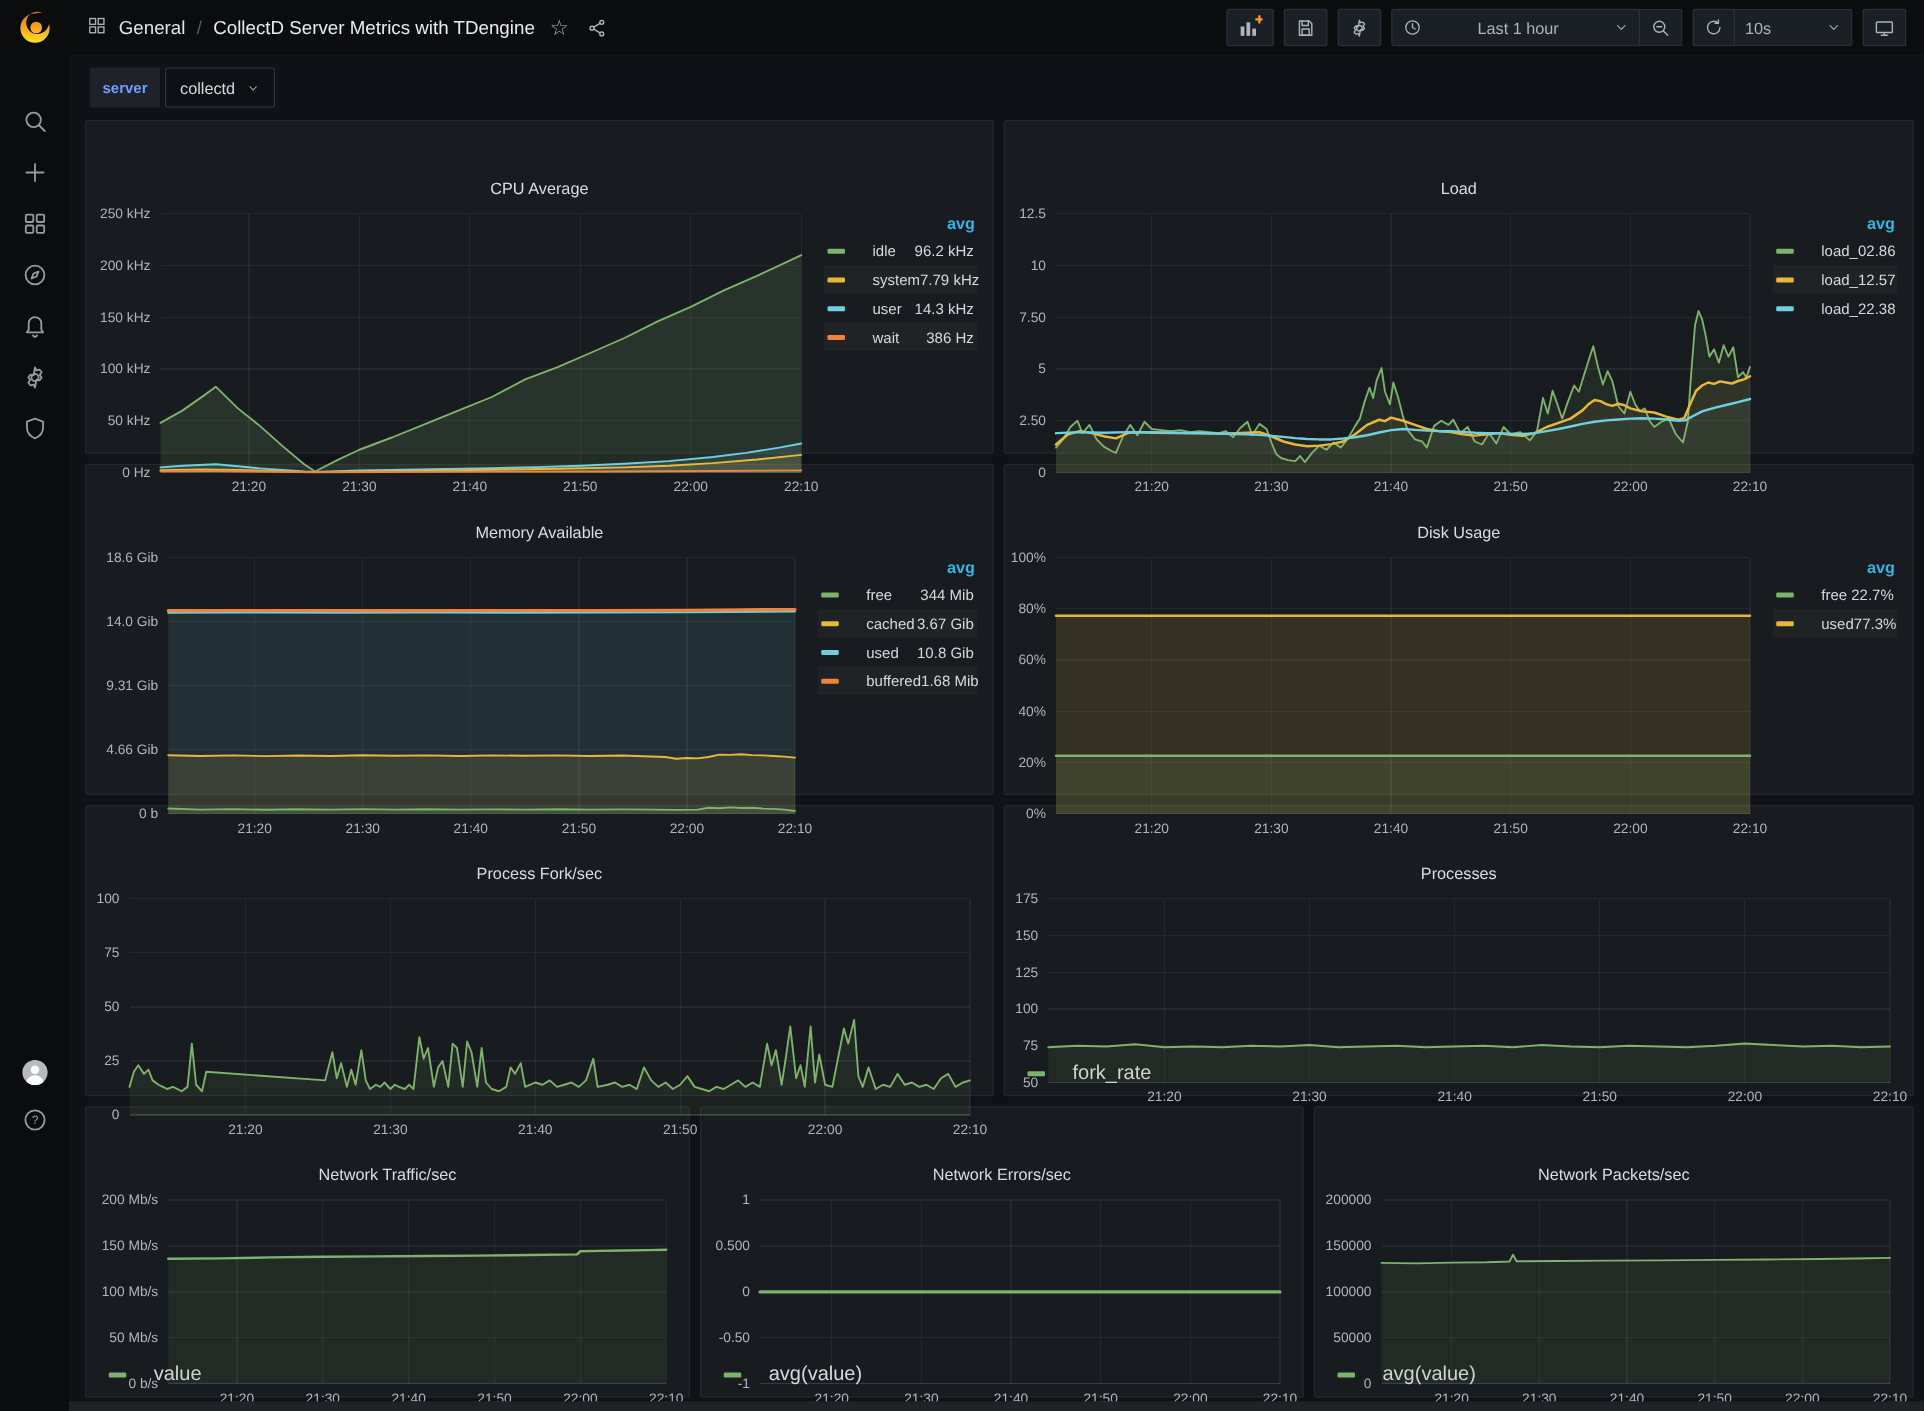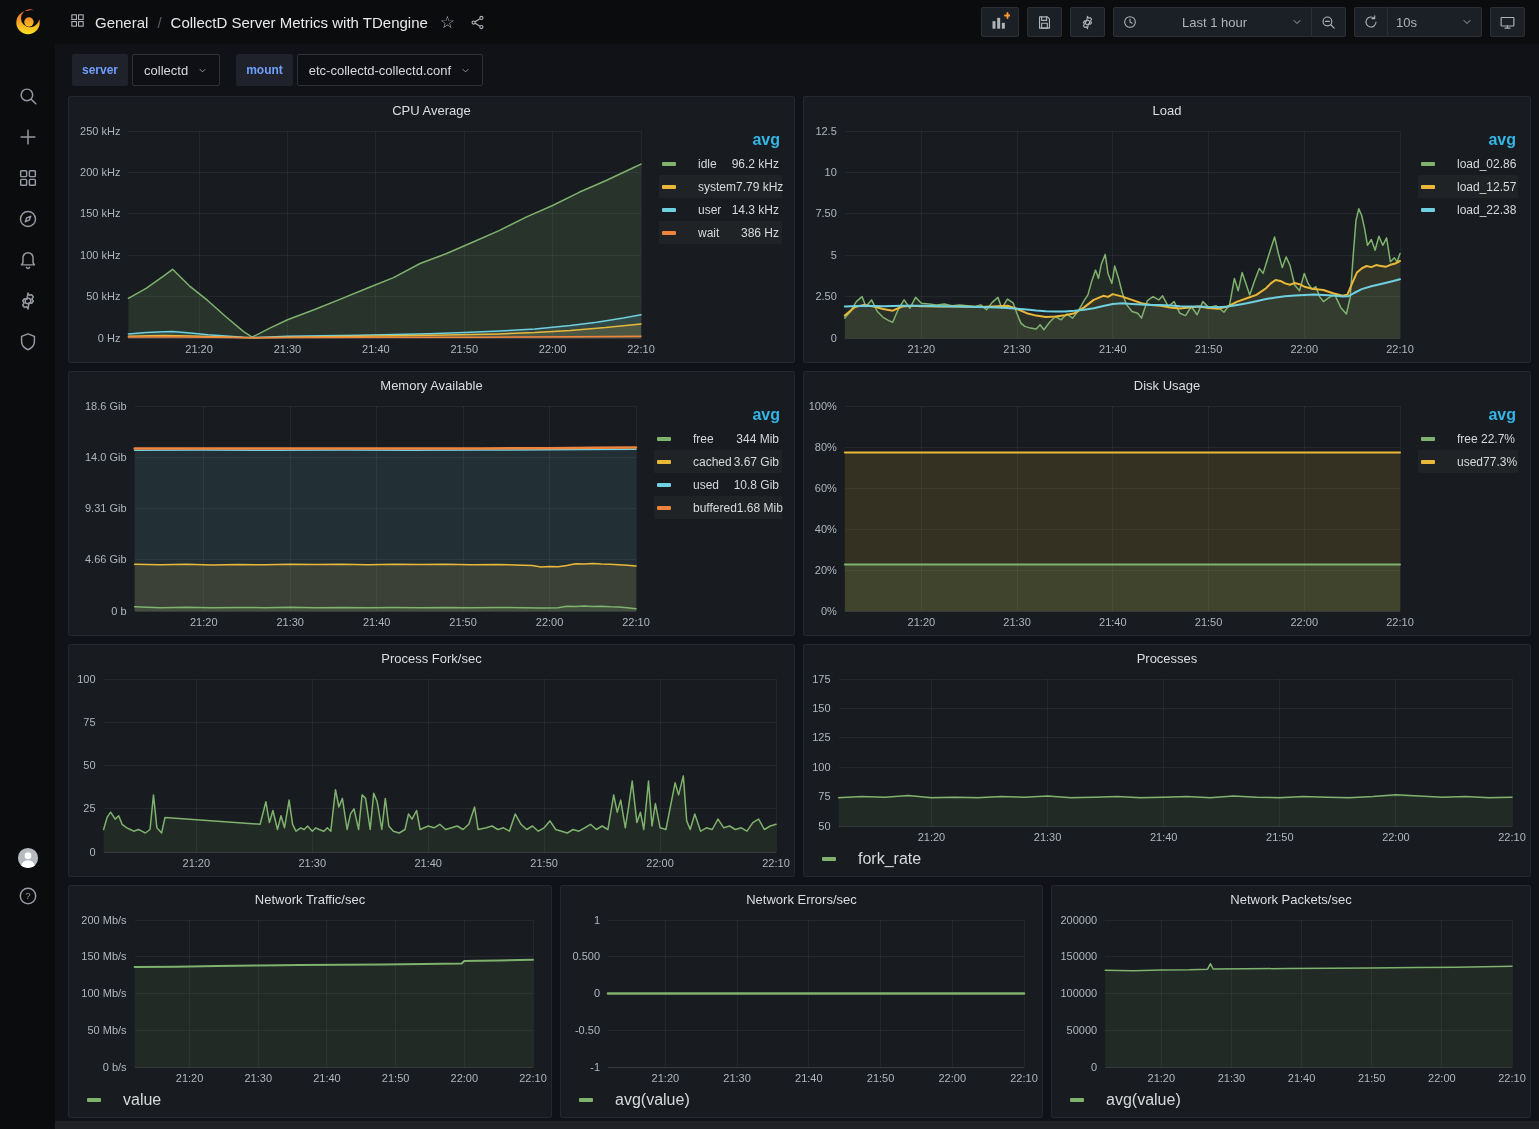--- a/index.html
+++ b/index.html
@@ -40,30 +40,30 @@
   .var-chip{display:flex;align-items:center;gap:4px;justify-content:flex-end;}
   .var-label{height:32px;display:flex;align-items:center;padding:0 10px;background:#1f222a;
              color:#6e9fff;font-size:12px;font-weight:700;border-radius:2px;}
   .var-value{height:32px;display:flex;align-items:center;gap:9px;padding:0 11px;background:#0e1015;
              border:1px solid #2e3136;border-radius:2px;font-size:13px;color:#d8d9da;cursor:pointer;box-sizing:border-box;}
   
   #dashboard{position:absolute;left:68px;top:96px;width:1463px;display:flex;flex-direction:column;gap:8px;}
   .dash-row{display:flex;gap:8px;}
   .panel{background:#181b1f;border:1px solid #25272e;border-radius:2px;box-sizing:border-box;
          display:flex;flex-direction:column;}
-  .panel-title-bar{height:26px;flex:none;display:flex;align-items:center;justify-content:center;}
+  .panel-title-bar{height:26px;flex:none;display:flex;align-items:center;justify-content:center;margin-top:40px;}
   .panel-title{font-size:13px;font-weight:500;color:#dcdde2;cursor:pointer;}
   .panel-body{flex:1;display:flex;min-height:0;padding:0 4px 4px 4px;}
   .plot-col{flex:1;display:flex;flex-direction:column;min-width:0;}
   .plot{flex:1;position:relative;min-height:0;}
   .plot svg{position:absolute;left:0;top:0;overflow:visible;}
   .tickY{fill:#b0b6bd;font-size:11px;}
   .tickX{fill:#b0b6bd;font-size:11px;}
   .legend-right{flex:none;padding:8px 8px 0 4px;font-size:12px;box-sizing:border-box;}
-  .leg-header{display:block;text-align:right;color:#33b5e5;font-weight:700;font-size:16px;
+  .leg-header{display:block;text-align:right;color:#33b5e5;font-weight:700;font-size:13px;
               margin-bottom:3px;padding-right:2px;}
   .leg-row{display:flex;align-items:center;height:23px;padding:0 3px;cursor:pointer;}
   .leg-rows .leg-row:nth-child(even){background:rgba(255,255,255,0.035);}
   .leg-dash{width:14px;height:4px;border-radius:1px;margin-right:8px;flex:none;}
   .leg-name{flex:1;color:#d8d9da;margin-left:14px;}
   .leg-val{color:#d8d9da;text-align:right;white-space:nowrap;}
   .legend-bottom{flex:none;height:26px;display:flex;align-items:center;gap:18px;
                  padding-left:14px;font-size:16px;}
   .legend-bottom .leg-row{height:auto;padding:0;}
   .bottom-bar{position:absolute;left:55px;right:0;bottom:0;height:8px;background:#202226;cursor:pointer;}
@@ -249,31 +249,20 @@
     <span class="var-label">server</span>
     <span class="var-value">
       <span>collectd</span>
       <span class="chev">
           <svg width="11" height="11" viewBox="0 0 24 24">
             <path d="M6 9l6 6 6-6"></path>
           </svg>
         </span>
     </span>
   </div>
-  <div class="var-chip">
-    <span class="var-label">mount</span>
-    <span class="var-value">
-      <span>etc-collectd-collectd.conf</span>
-      <span class="chev">
-          <svg width="11" height="11" viewBox="0 0 24 24">
-            <path d="M6 9l6 6 6-6"></path>
-          </svg>
-        </span>
-    </span>
-  </div>
 </div>
 
 <main id="dashboard">
   <div class="dash-row">
       <section class="panel" style="width: 727px; height: 267px;">
         <div class="panel-title-bar">
           <span class="panel-title">CPU Average</span>
         </div>
         <div class="panel-body">
           <div class="plot-col">

